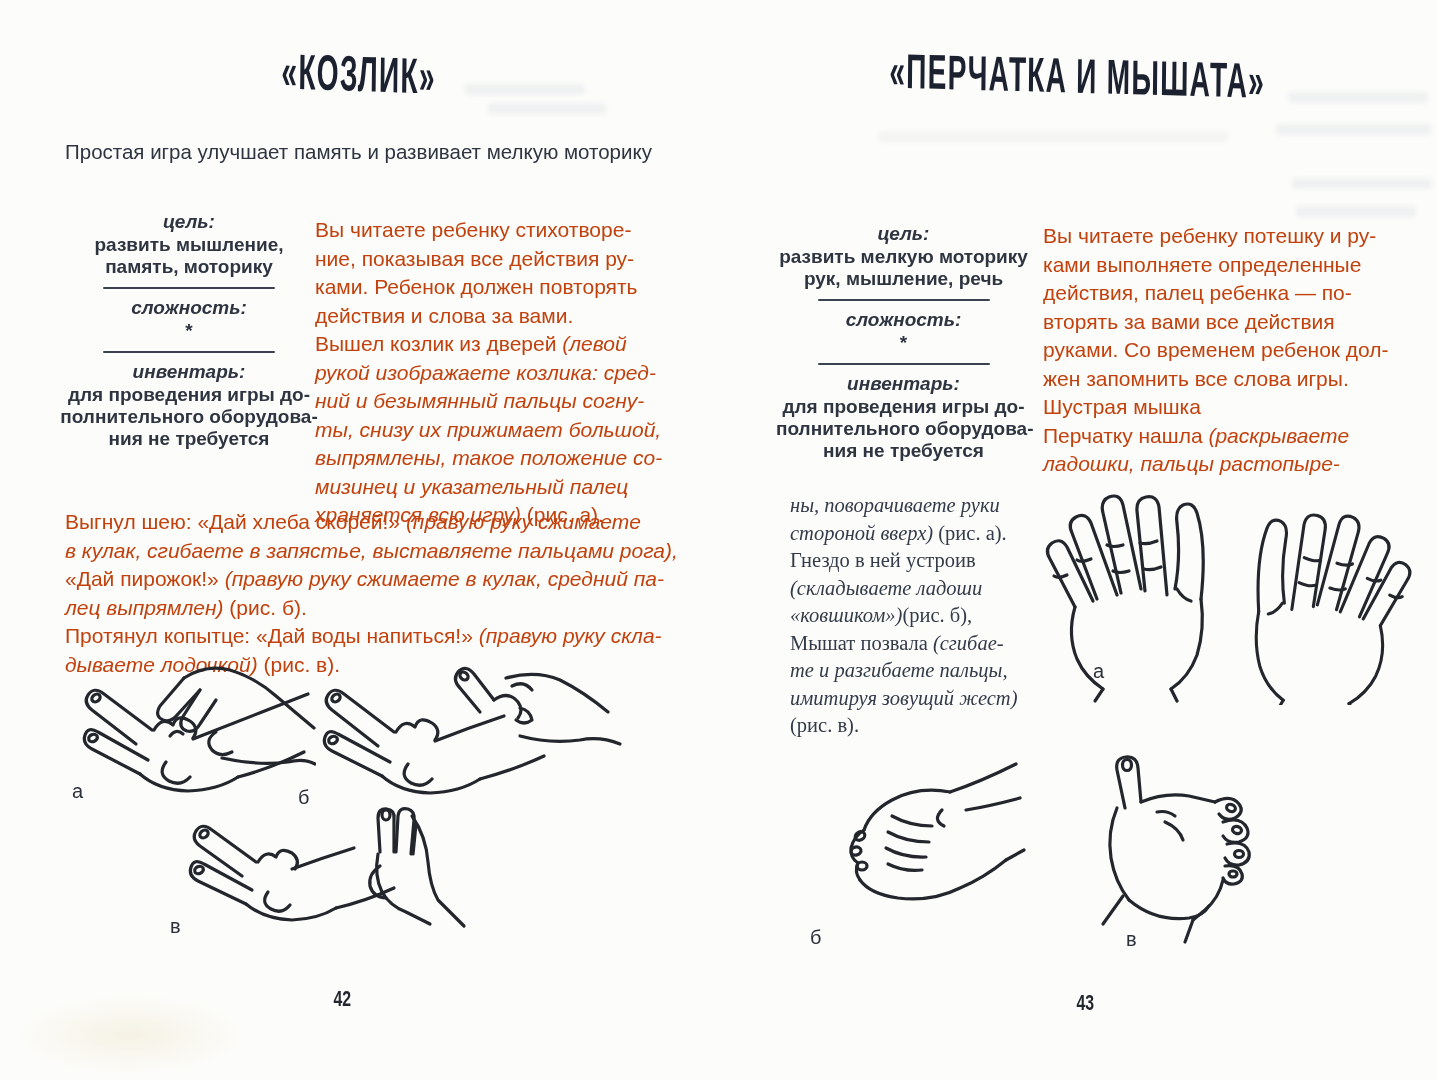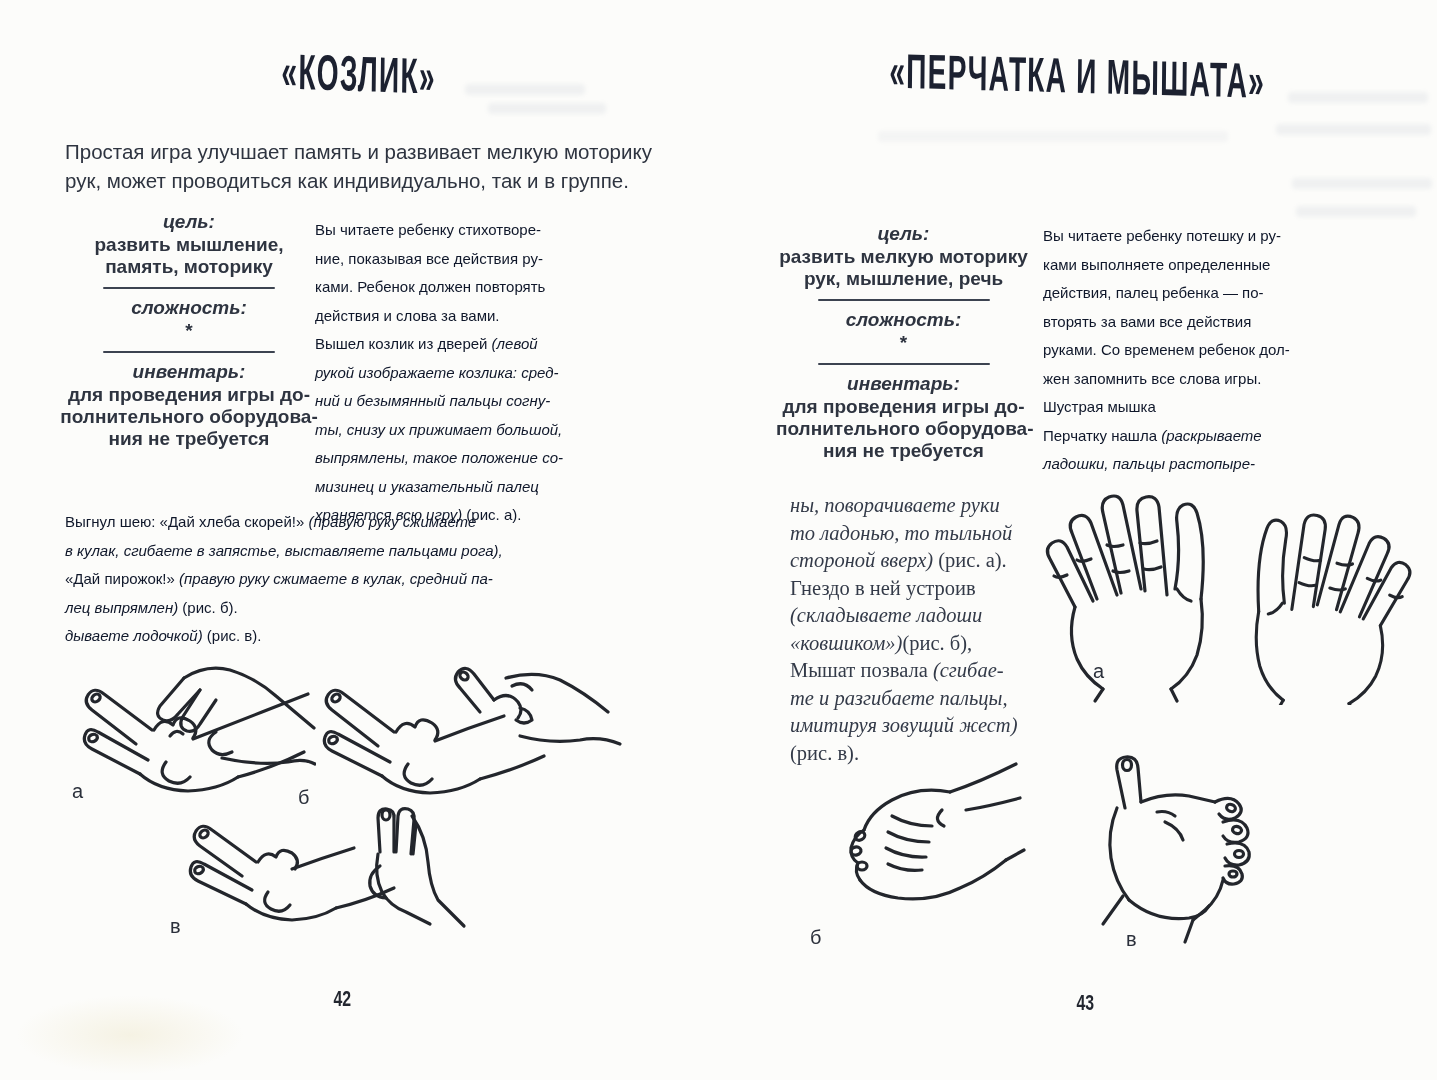--- a/index.html
+++ b/index.html
@@ -13,21 +13,21 @@
   .title-inner{display:inline-block;font-size:47px;line-height:1;letter-spacing:2px;
                transform:scale(0.60,1.06) rotate(1.1deg);transform-origin:center;}
   .intro{font-size:20.5px;line-height:29px;color:#2e3440;}
   .lines .tline{white-space:nowrap;}
   .it{font-style:italic;}
   .infobox{text-align:center;font-size:19px;color:#2e3440;}
   .ilabel{font-weight:bold;font-style:italic;line-height:24px;margin-top:2px;}
   .ivalue{font-weight:bold;line-height:22px;}
   .ivalue.star{line-height:22px;}
   .irule{height:0;border-top:2px solid #3c4350;width:172px;margin:9px auto 7px;border-radius:2px;}
-  .body-col{font-size:15px;line-height:28.5px;color:#0f172a;}
+  .body-col{font-size:21px;line-height:28.5px;color:#c2410c;}
   .cont-col{font-size:20.5px;line-height:27.5px;color:#333a48;font-family:Liberation Serif, serif;}
   .fig-label{font-size:20px;color:#2b303b;}
   .page-num{font-size:22px;font-weight:bold;color:#22262f;transform:scaleX(0.72);transform-origin:center;}
   svg.fig path, svg.fig ellipse, svg.fig line{fill:none;stroke:#23262c;stroke-width:3.2;
       stroke-linecap:round;stroke-linejoin:round;}
   .ghost{position:absolute;height:11px;background:#97a0b2;opacity:0.12;filter:blur(2px);border-radius:4px;}
   .stain{position:absolute;left:15px;top:995px;width:230px;height:80px;
          background:radial-gradient(ellipse at center,rgba(228,216,170,0.28),transparent 70%);}
 </style>
 </head>
@@ -38,21 +38,20 @@
   <section class="page left">
     <div class="ghost" style="left:465px;top:84px;width:120px"></div>
     <div class="ghost" style="left:488px;top:103px;width:118px"></div>
 
     <h1 class="title" style="top:50px">
       <span class="title-inner">«КОЗЛИК»</span>
     </h1>
 
     <div class="intro lines" style="left:65px;top:137px;width:590px">
         <div class="tline"><span>Простая игра улучшает память и развивает мелкую моторику</span></div>
-        <div class="tline"><span>рук, может проводиться как индивидуально, так и в группе.</span></div>
       </div>
 
     <aside class="infobox" style="left:60px;top:208px;width:258px">
       <div class="ilabel">цель:</div>
       <div class="ivalue lines">
           <div class="tline"><span>развить мышление,</span></div>
           <div class="tline"><span>память, моторику</span></div>
         </div>
       <div class="irule"></div>
       <div class="ilabel">сложность:</div>
@@ -78,20 +77,21 @@
         <div class="tline"><span class="it">выпрямлены, такое положение со-</span></div>
         <div class="tline"><span class="it">мизинец и указательный палец</span></div>
         <div class="tline"><span class="it">храняется всю игру)</span><span> (рис. а).</span></div>
       </div>
 
     <div class="body-col lines" style="left:65px;top:508px;width:600px">
         <div class="tline"><span>Выгнул шею: «Дай хлеба скорей!» </span><span class="it">(правую руку сжимаете</span></div>
         <div class="tline"><span class="it">в кулак, сгибаете в запястье, выставляете пальцами рога),</span></div>
         <div class="tline"><span>«Дай пирожок!» </span><span class="it">(правую руку сжимаете в кулак, средний па-</span></div>
         <div class="tline"><span class="it">лец выпрямлен)</span><span> (рис. б).</span></div>
+        <div class="tline"><span>Протянул копытце: «Дай воды напиться!» </span><span class="it">(правую руку скла-</span></div>
         <div class="tline"><span class="it">дываете лодочкой)</span><span> (рис. в).</span></div>
       </div>
 
     <svg class="fig" style="left:66px;top:662px" width="250" height="155" viewBox="0 0 250 155">
       <path d="M118,16 Q140,2 164,8 Q190,16 210,34 L248,66"></path>
       <path d="M156,96 Q192,104 222,100 Q238,96 249,102"></path>
       <path d="M118,16 L94,44 Q88,54 97,58 Q105,61 112,52 L134,28"></path>
       <path d="M134,28 L116,56 Q112,66 121,69 Q129,71 134,62 L150,38"></path>
       <path d="M150,70 Q138,78 146,88 Q154,96 166,90"></path>
       <path d="M86,68 L38,32 Q28,24 22,33 Q17,41 26,48 L70,82"></path>
@@ -189,21 +189,20 @@
         <div class="tline"><span>вторять за вами все действия</span></div>
         <div class="tline"><span>руками. Со временем ребенок дол-</span></div>
         <div class="tline"><span>жен запомнить все слова игры.</span></div>
         <div class="tline"><span>Шустрая мышка</span></div>
         <div class="tline"><span>Перчатку нашла </span><span class="it">(раскрываете</span></div>
         <div class="tline"><span class="it">ладошки, пальцы растопыре-</span></div>
       </div>
 
     <div class="cont-col lines" style="left:72px;top:492px;width:260px">
         <div class="tline"><span class="it">ны, поворачиваете руки</span></div>
-        <div class="tline"><span class="it">то ладонью, то тыльной</span></div>
         <div class="tline"><span class="it">стороной вверх)</span><span> (рис. а).</span></div>
         <div class="tline"><span>Гнездо в ней устроив</span></div>
         <div class="tline"><span class="it">(складываете ладоши</span></div>
         <div class="tline"><span class="it">«ковшиком»)</span><span>(рис. б),</span></div>
         <div class="tline"><span>Мышат позвала </span><span class="it">(сгибае-</span></div>
         <div class="tline"><span class="it">те и разгибаете пальцы,</span></div>
         <div class="tline"><span class="it">имитируя зовущий жест)</span></div>
         <div class="tline"><span>(рис. в).</span></div>
       </div>
 

